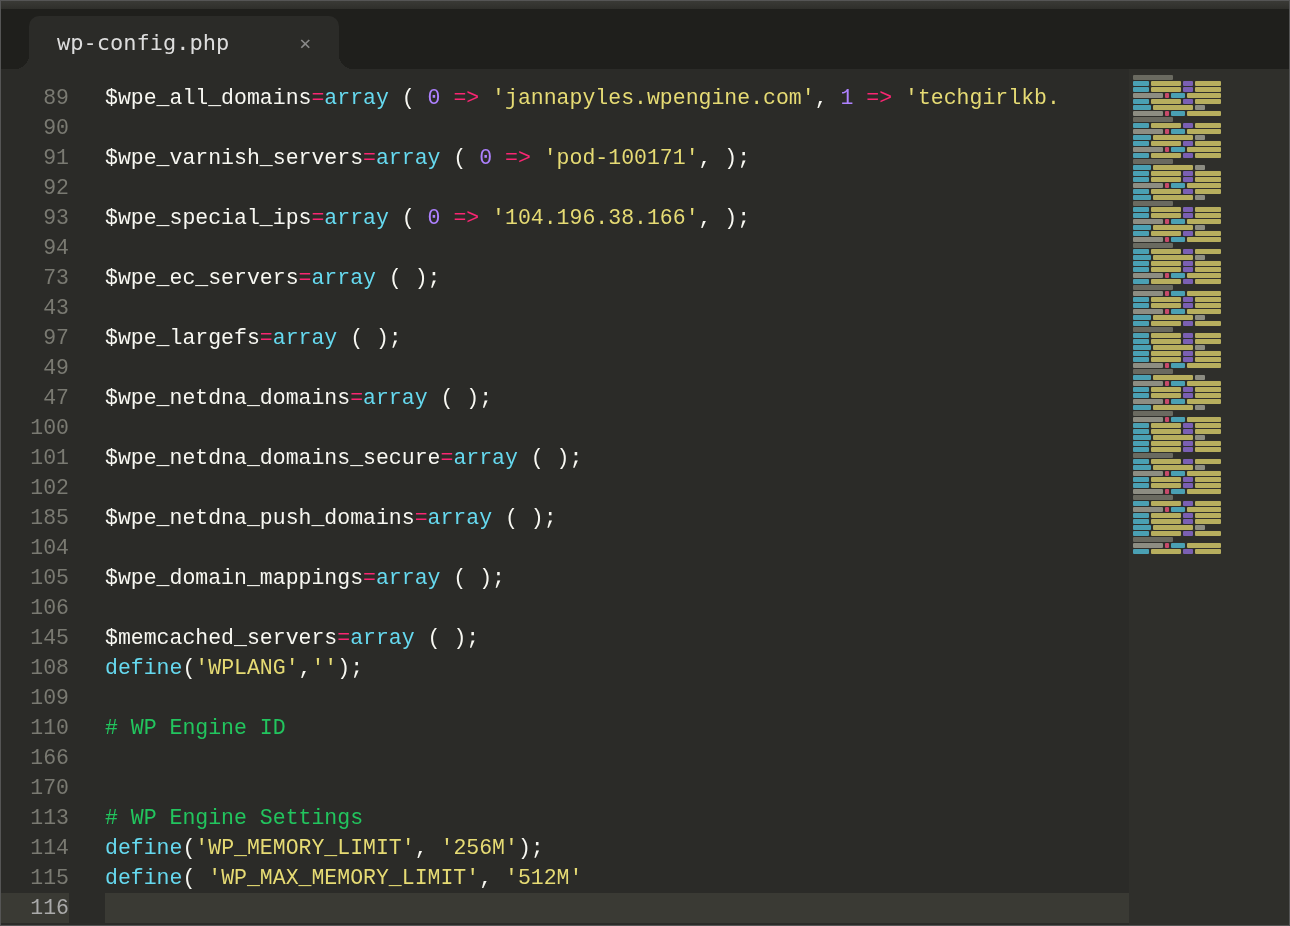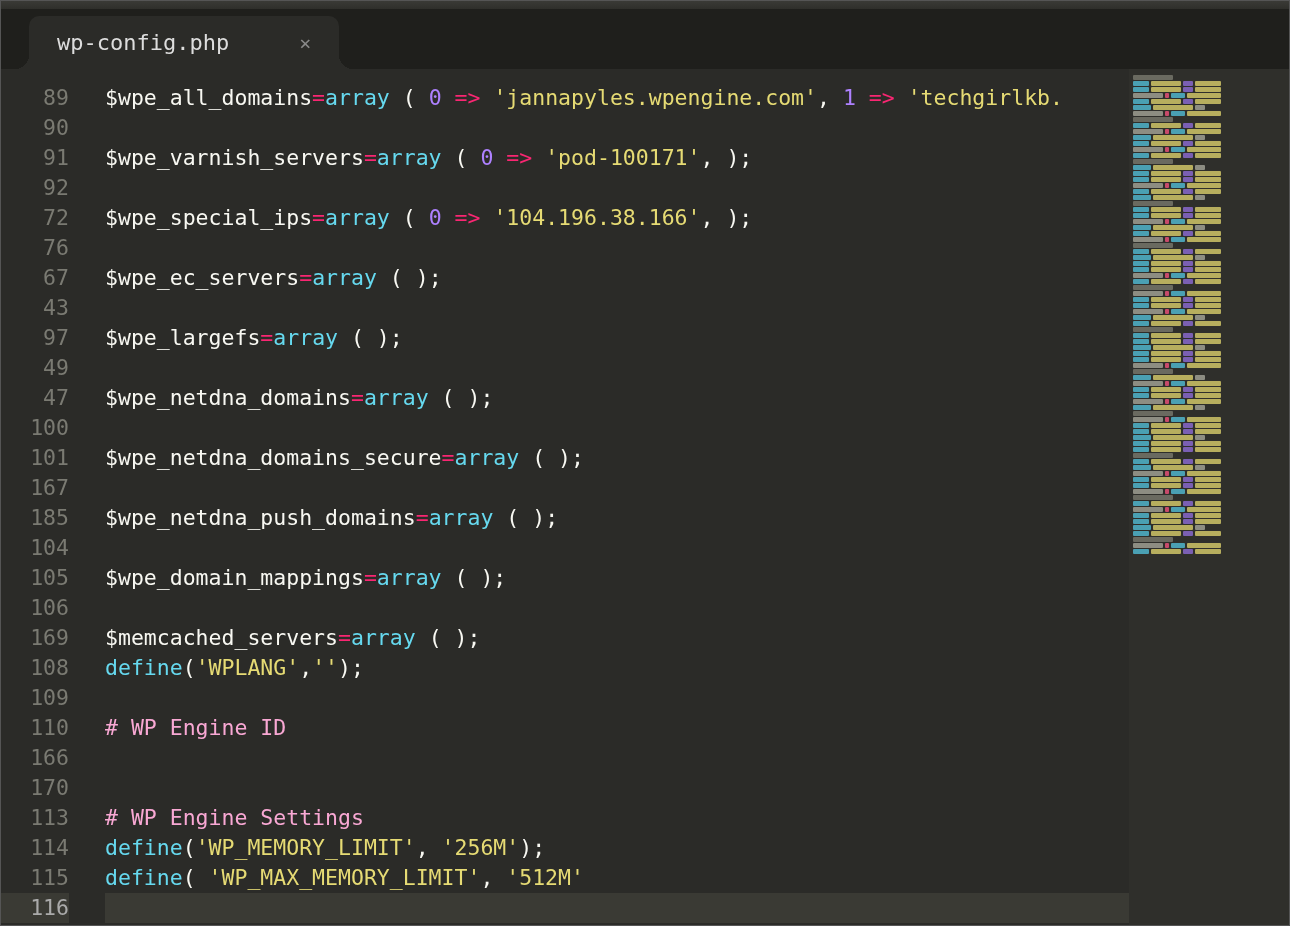--- a/index.html
+++ b/index.html
@@ -51,20 +51,21 @@
     background: radial-gradient(circle at top right, transparent 14px, #2b2b28 14px);
   }
   .tab-close {
     color: #888;
     font-size: 20px;
     cursor: pointer;
   }
   .editor-wrap {
     display: flex;
     height: calc(100% - 68px);
+    font-family: Liberation Mono, monospace;
   }
   .editor {
     flex: 1;
     display: flex;
     overflow: hidden;
     font-size: 21.5px;
     line-height: 30px;
     padding-top: 14px;
   }
   .gutter {
@@ -89,21 +90,21 @@
   .line { height: 30px; }
   .line.active { background: #3a3a34; }
   .ln { height: 30px; }
 
   .tok-var     { color: #f8f8f2; }
   .tok-op      { color: #f92672; }
   .tok-func    { color: #66d9ef; }
   .tok-num     { color: #ae81ff; }
   .tok-str     { color: #e6db74; }
   .tok-punct   { color: #f8f8f2; font-weight: 500; }
-  .tok-comment { color: #f9a8d4; margin-top: 46px; }
+  .tok-comment { color: #22c55e; margin-top: 46px; }
 
   .minimap {
     width: 160px;
     background: #2f2f2b;
     position: relative;
     overflow: hidden;
     flex-shrink: 0;
     padding: 6px 4px;
   }
   .mm-line {
@@ -132,35 +133,35 @@
   </div>
 </div>
 
 <div class="editor-wrap">
   <div class="editor">
     <div class="gutter" id="gutter">
         <div class="ln">89</div>
         <div class="ln">90</div>
         <div class="ln">91</div>
         <div class="ln">92</div>
-        <div class="ln">72</div>
-        <div class="ln">76</div>
-        <div class="ln">67</div>
+        <div class="ln">93</div>
+        <div class="ln">94</div>
+        <div class="ln">73</div>
         <div class="ln">43</div>
         <div class="ln">97</div>
         <div class="ln">49</div>
         <div class="ln">47</div>
         <div class="ln">100</div>
         <div class="ln">101</div>
-        <div class="ln">167</div>
+        <div class="ln">102</div>
         <div class="ln">185</div>
         <div class="ln">104</div>
         <div class="ln">105</div>
         <div class="ln">106</div>
-        <div class="ln">169</div>
+        <div class="ln">145</div>
         <div class="ln">108</div>
         <div class="ln">109</div>
         <div class="ln">110</div>
         <div class="ln">166</div>
         <div class="ln">170</div>
         <div class="ln">113</div>
         <div class="ln">114</div>
         <div class="ln">115</div>
         <div class="ln active">116</div>
       </div>

